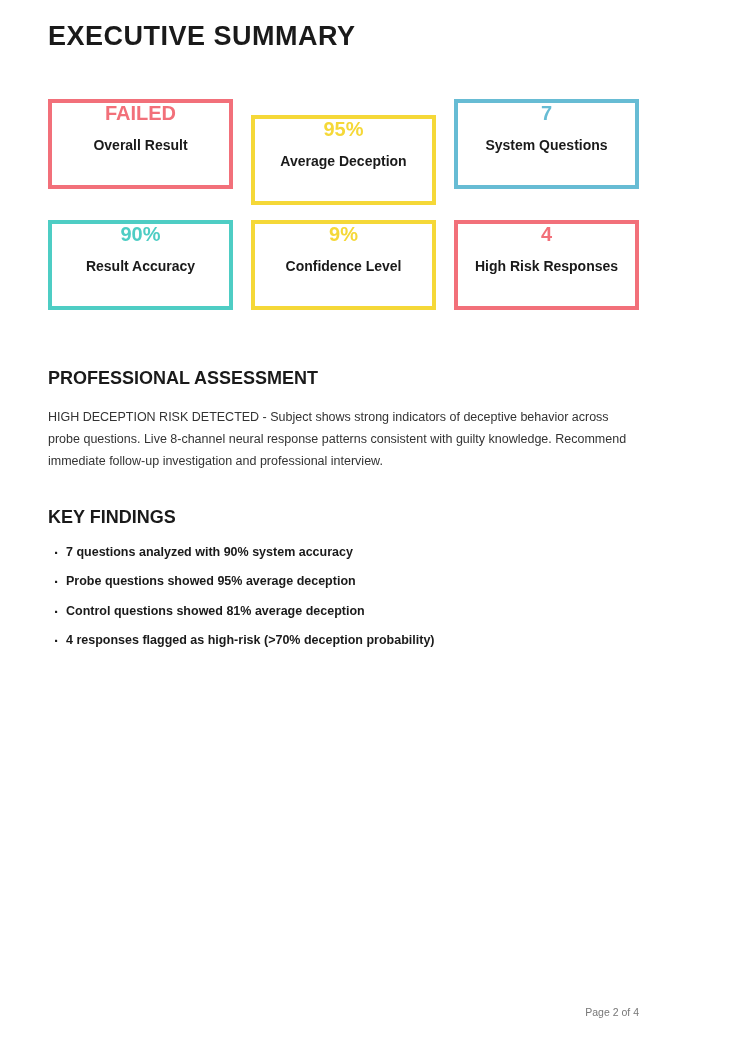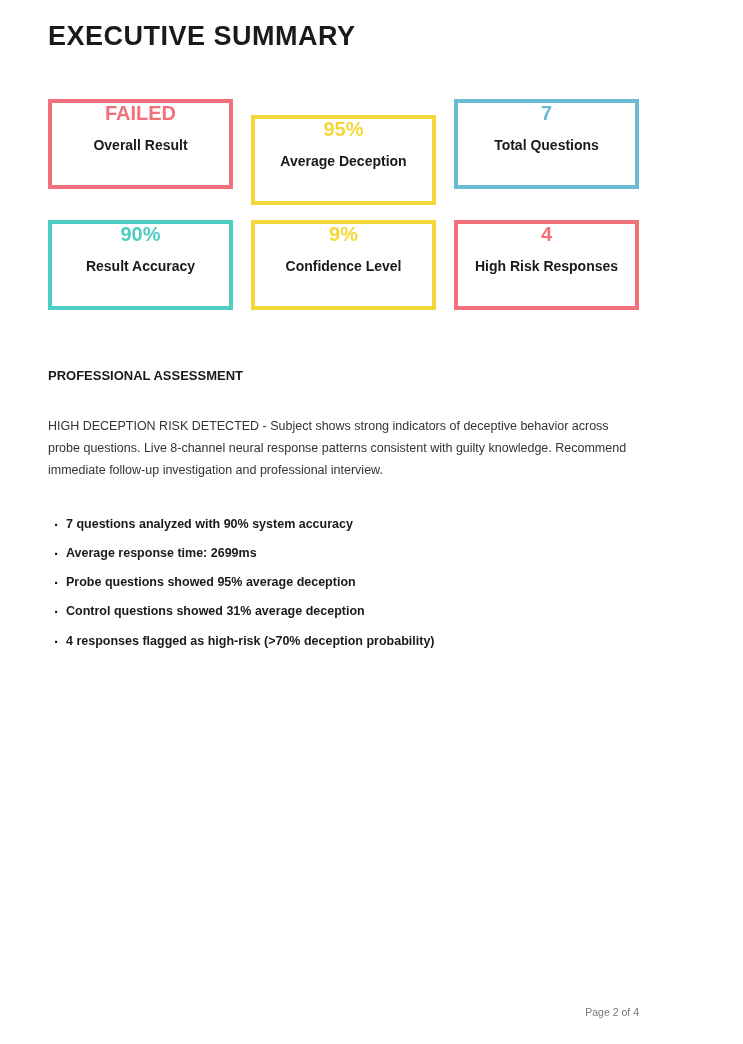--- a/index.html
+++ b/index.html
@@ -53,34 +53,34 @@
     line-height: 1;
     margin-bottom: 14px;
   }
   .card-label {
     font-size: 14px;
     font-weight: bold;
     color: #1a1a1a;
     text-align: center;
   }
   .section-title {
-    font-size: 13px;
+    font-size: 18px;
     font-weight: bold;
     color: #1a1a1a;
     margin: 0;
     line-height: 1.2;
   }
   #assessment-section {
     margin-top: 58px;
   }
   .section-body {
     font-size: 12.5px;
     line-height: 1.75;
     color: #333333;
-    margin-top: 32px;
+    margin-top: 17px;
     max-width: 648px;
   }
   #findings-section {
     margin-top: 34px;
   }
   .findings-list {
     list-style: none;
     margin: 16px 0 12px 0;
     padding: 0;
   }
@@ -124,21 +124,21 @@
       <div class="card-label">Overall Result</div>
     </div>
 
     <div class="card" id="card-1" style="border-color: rgb(245, 216, 56); margin-top: 16px;">
       <div class="card-value" id="card-1-value" style="color: rgb(245, 216, 56);">95%</div>
       <div class="card-label">Average Deception</div>
     </div>
 
     <div class="card" id="card-2" style="border-color: rgb(103, 188, 212);">
       <div class="card-value" id="card-2-value" style="color: rgb(103, 188, 212);">7</div>
-      <div class="card-label">Total Questions</div>
+      <div class="card-label">System Questions</div>
     </div>
 
     <div class="card" id="card-3" style="border-color: rgb(78, 205, 196);">
       <div class="card-value" id="card-3-value" style="color: rgb(78, 205, 196);">90%</div>
       <div class="card-label">Result Accuracy</div>
     </div>
 
     <div class="card" id="card-4" style="border-color: rgb(245, 216, 56);">
       <div class="card-value" id="card-4-value" style="color: rgb(245, 216, 56);">9%</div>
       <div class="card-label">Confidence Level</div>
@@ -150,24 +150,24 @@
     </div>
 
   </div>
 
   <div id="assessment-section">
     <h2 class="section-title">PROFESSIONAL ASSESSMENT</h2>
     <p class="section-body">HIGH DECEPTION RISK DETECTED - Subject shows strong indicators of deceptive behavior across probe questions. Live 8-channel neural response patterns consistent with guilty knowledge. Recommend immediate follow-up investigation and professional interview.</p>
   </div>
 
   <div id="findings-section">
+    <h2 class="section-title">KEY FINDINGS</h2>
     <ul class="findings-list" id="findings-list">
         <li>7 questions analyzed with 90% system accuracy</li>
-        <li>Average response time: 2699ms</li>
         <li>Probe questions showed 95% average deception</li>
-        <li>Control questions showed 31% average deception</li>
+        <li>Control questions showed 81% average deception</li>
         <li>4 responses flagged as high-risk (&gt;70% deception probability)</li>
       </ul>
   </div>
 
   <div class="page-footer">Page 2 of 4</div>
 
 </div>
 
 </body></html>

